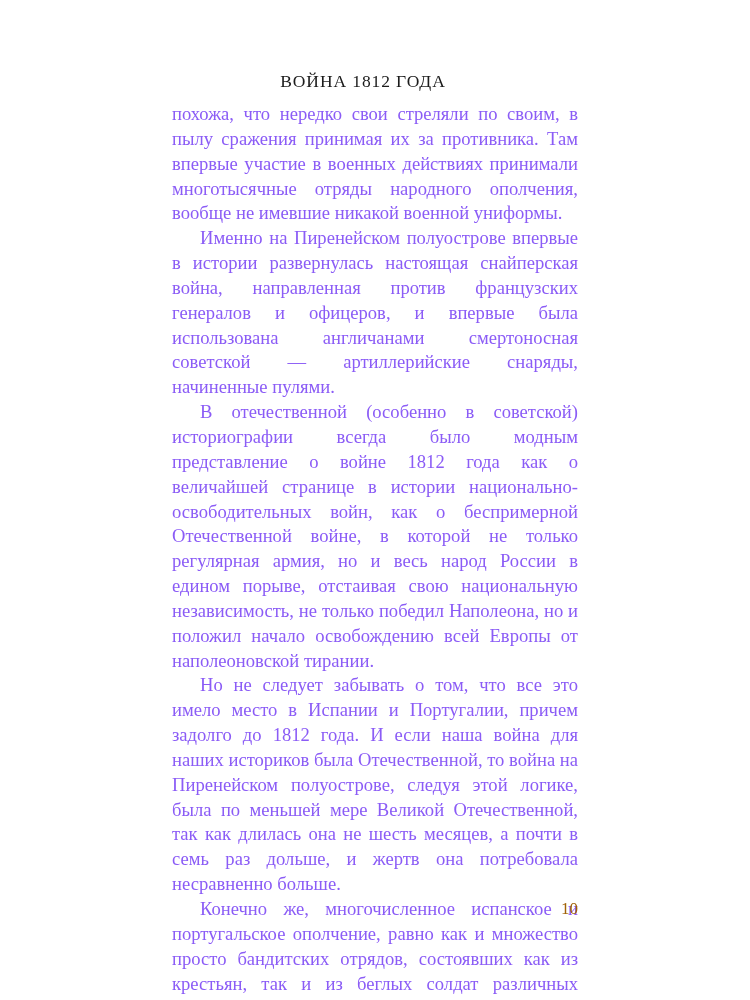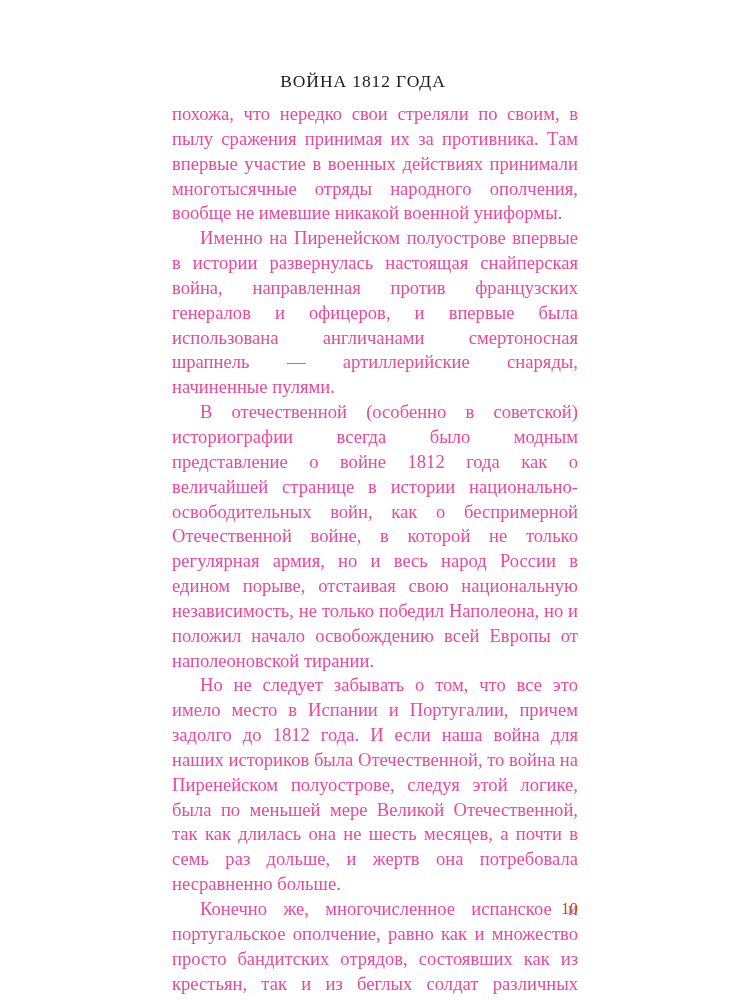--- a/index.html
+++ b/index.html
@@ -48,21 +48,21 @@
     width: 406px;
   }
 
   .para {
     margin: 0;
     font-size: 18.6px;
     line-height: 24.85px;
     text-align: justify;
     text-justify: inter-word;
     text-indent: 28px;
-    color: #ec4899;
+    color: #8b5cf6;
     hyphens: manual;
     -webkit-hyphens: manual;
   }
 
   .para.first {
     text-indent: 0;
   }
 
   .para + .para {
     margin-top: 0;
@@ -82,21 +82,21 @@
 </style>
 </head>
 <body>
 
 <div class="page">
 
   <div class="running-head">ВОЙНА 1812 ГОДА</div>
 
   <div class="textblock">
     <p class="para first">похожа, что нередко свои стреляли по своим, в пылу сражения принимая их за противника. Там впервые участие в военных действиях принимали многотысячные отряды народного ополчения, вообще не имевшие никакой военной униформы.</p>
-    <p class="para">Именно на Пиренейском полуострове впервые в истории развернулась настоящая снайперская война, направленная против французских генералов и офицеров, и впервые была использована англичанами смертоносная шрапнель — артиллерийские снаряды, начиненные пулями.</p>
+    <p class="para">Именно на Пиренейском полуострове впервые в истории развернулась настоящая снайперская война, направленная против французских генералов и офицеров, и впервые была использована англичанами смертоносная советской — артиллерийские снаряды, начиненные пулями.</p>
     <p class="para">В отечественной (особенно в советской) историографии всегда было модным представление о войне 1812 года как о величайшей странице в истории национально-освободительных войн, как о беспримерной Отечественной войне, в которой не только регулярная армия, но и весь народ России в едином порыве, отстаивая свою национальную независимость, не только победил Наполеона, но и положил начало освобождению всей Европы от наполеоновской тирании.</p>
     <p class="para">Но не следует забывать о том, что все это имело место в Испании и Португалии, причем задолго до 1812 года. И если наша война для наших историков была Отечественной, то война на Пиренейском полуострове, следуя этой логике, была по меньшей мере Великой Отечественной, так как длилась она не шесть месяцев, а почти в семь раз дольше, и жертв она потребовала несравненно больше.</p>
     <p class="para">Конечно же, многочисленное испанское и португальское ополчение, равно как и множество просто бандитских отрядов, состоявших как из крестьян, так и из беглых солдат различных национальностей, явно не ставивших перед собой никаких других целей, кроме собственного обогащения, способствовало усилению регулярной армии, но никак не превратилось на Пиренейском полуострове в решающий фактор по-</p>
   </div>
 
   <div class="folio">10</div>
 
 </div>
 
 </body></html>

